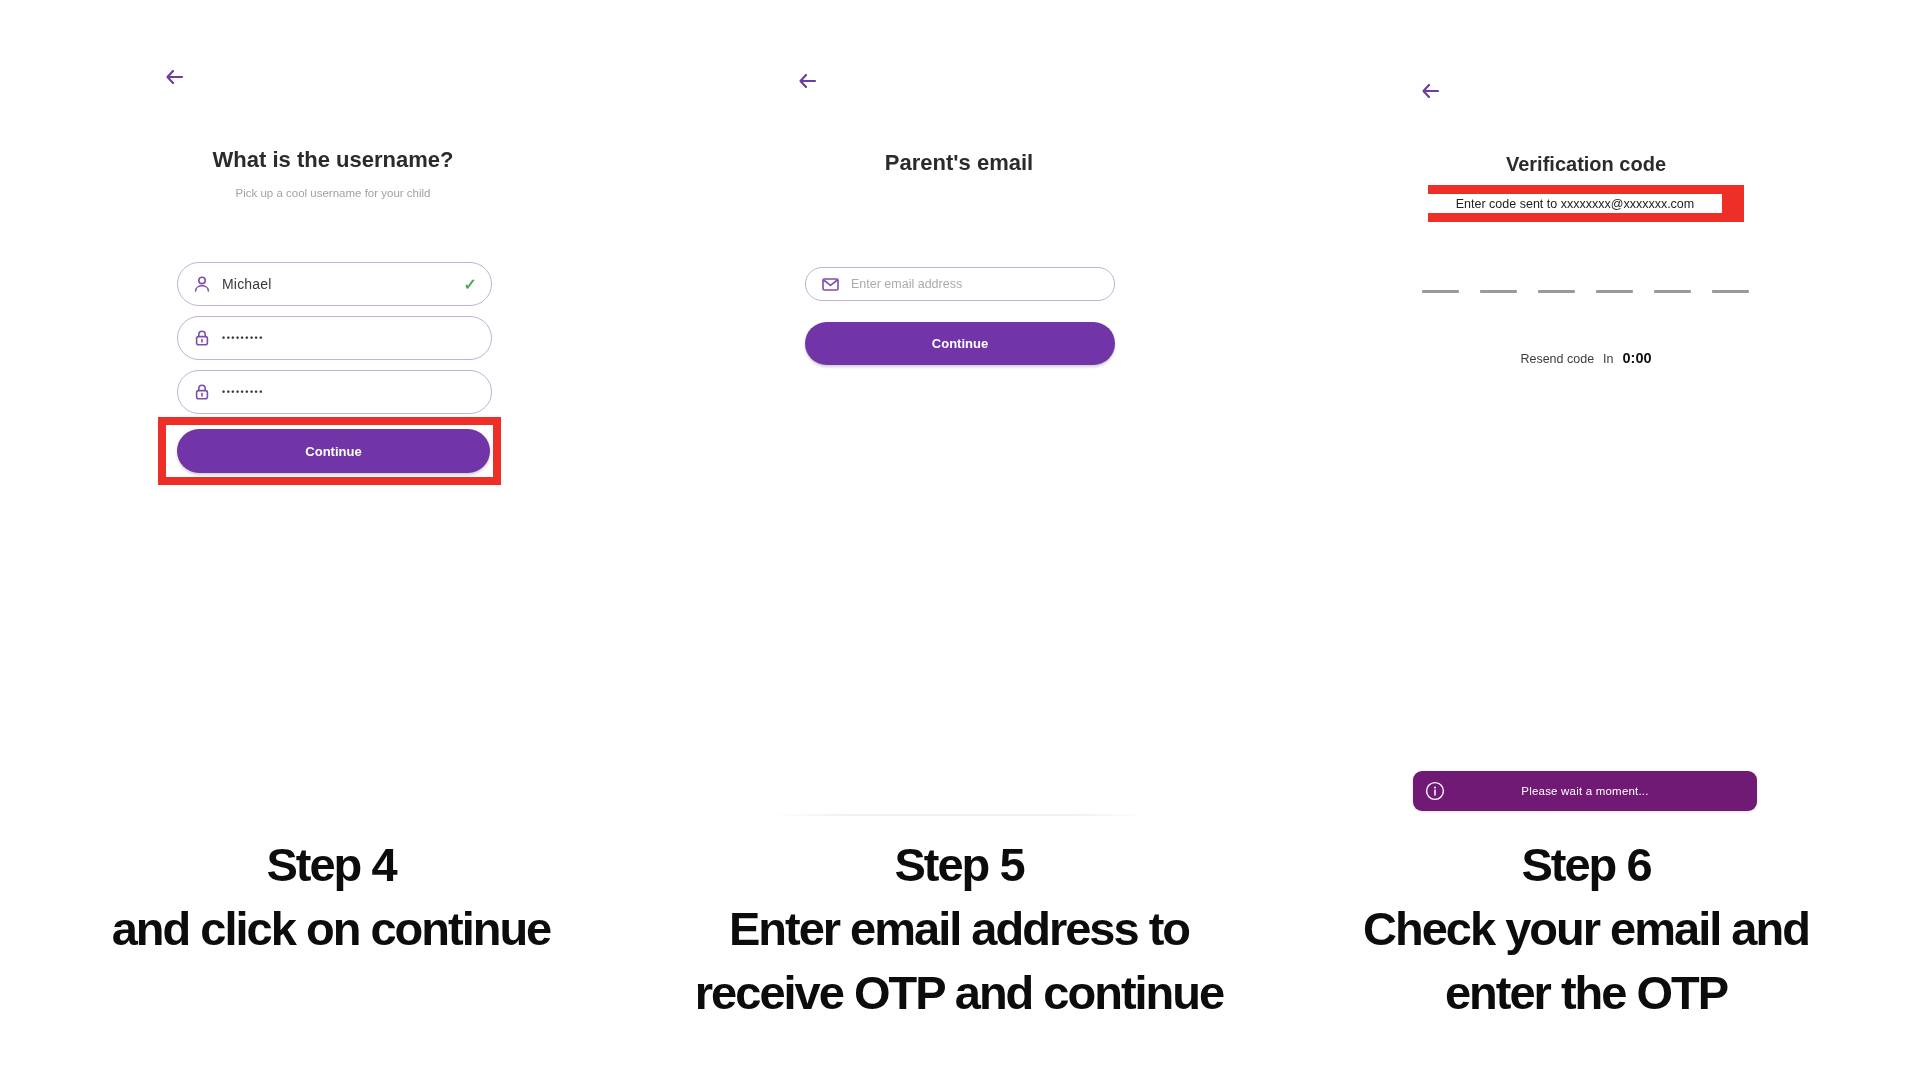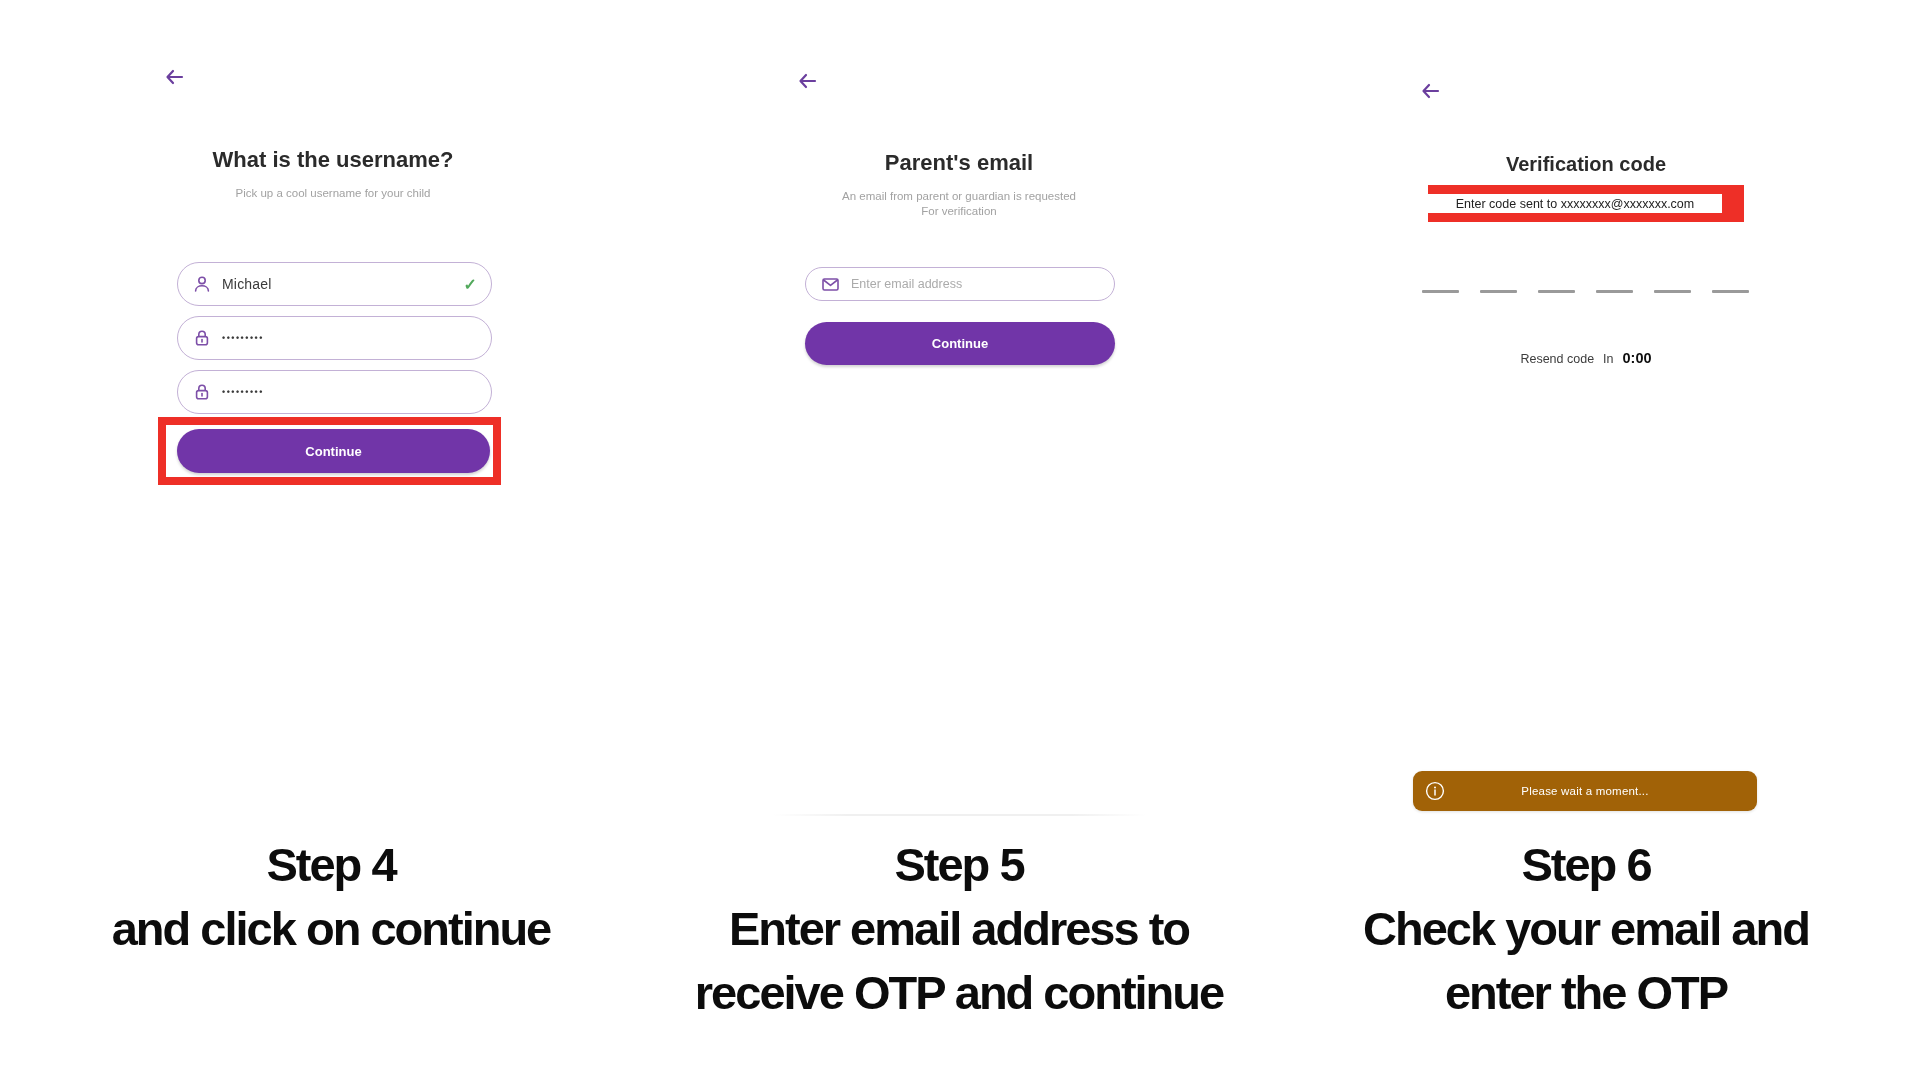--- a/index.html
+++ b/index.html
@@ -31,21 +31,21 @@
                 justify-content:center; font-size:12.5px; color:#222; white-space:nowrap; }
 
   .otp-row { position:absolute; display:flex; gap:21px; }
   .otp-slot { width:37px; height:3px; background:#9a9a9a; border-radius:1px; cursor:text; }
 
   .resend-row { position:absolute; width:420px; display:flex; align-items:flex-end; justify-content:center;
                 gap:9px; font-size:12.5px; color:#3c3c3c; }
   .resend-label { cursor:pointer; }
   .timer-text { font-weight:bold; color:#0f0f0f; font-size:14.5px; }
 
-  .toast { position:absolute; background:#a16207; border-radius:9px; color:#fff;
+  .toast { position:absolute; background:#701a75; border-radius:9px; color:#fff;
            display:flex; align-items:center; box-shadow:0 1px 3px rgba(0,0,0,.12); }
   .toast .toast-icon { position:absolute; left:11px; top:50%; transform:translateY(-50%); display:flex; }
   .toast .toast-text { width:100%; text-align:center; font-size:11.5px; letter-spacing:.2px; }
 
   .screen-edge-line { position:absolute; height:2px;
         background:linear-gradient(to right, rgba(0,0,0,0), rgba(0,0,0,.06) 20%, rgba(0,0,0,.06) 80%, rgba(0,0,0,0)); }
 
   
   .caption { position:absolute; width:640px; text-align:center; color:#0c0c0c;
              font-weight:bold; font-size:47px; line-height:64px; letter-spacing:-2px; }
@@ -100,24 +100,20 @@
   <div class="red-box" style="left:158px; top:417px; width:343px; height:68px;"></div>
   <button class="continue-btn" style="left:177px; top:429px; width:313px; height:44px;">Continue</button>
 
   <div class="back-arrow" style="left:793px; top:66px;">
     <svg width="30" height="30" viewBox="0 0 30 30">
       <path d="M22 15 H8 M13 9 L7.5 15 L13 21" stroke="#6b3f9e" stroke-width="2.2" fill="none" stroke-linecap="round" stroke-linejoin="round"></path>
     </svg>
   </div>
 
   <div class="screen-title" style="left:749px; top:150px;">Parent's email</div>
-  <div class="screen-sub" style="left:749px; top:189px;">
-    <div>An email from parent or guardian is requested</div>
-    <div>For verification</div>
-  </div>
 
   <div class="pill-field" style="left:805px; top:267px; width:310px; height:34px;">
     <span class="field-icon">
       <svg width="21" height="21" viewBox="0 0 21 21">
         <rect x="3" y="5" width="15" height="11" rx="1.4" stroke="#7d4fa8" stroke-width="1.6" fill="none"></rect>
         <path d="M3.6 6 L10.5 11.4 L17.4 6" stroke="#7d4fa8" stroke-width="1.6" fill="none" stroke-linecap="round" stroke-linejoin="round"></path>
       </svg>
     </span>
     <span class="placeholder-text">Enter email address</span>
   </div>

